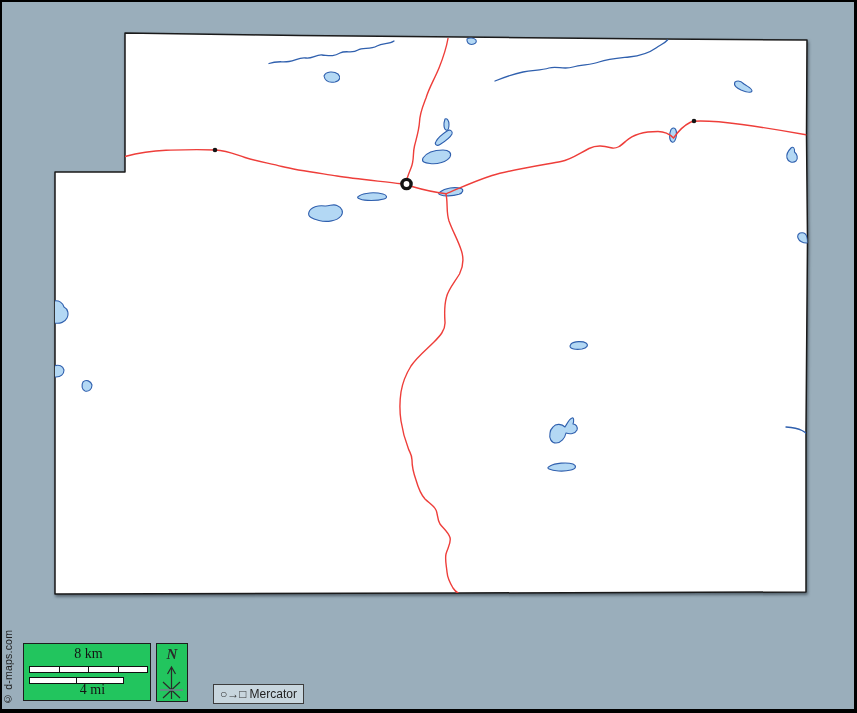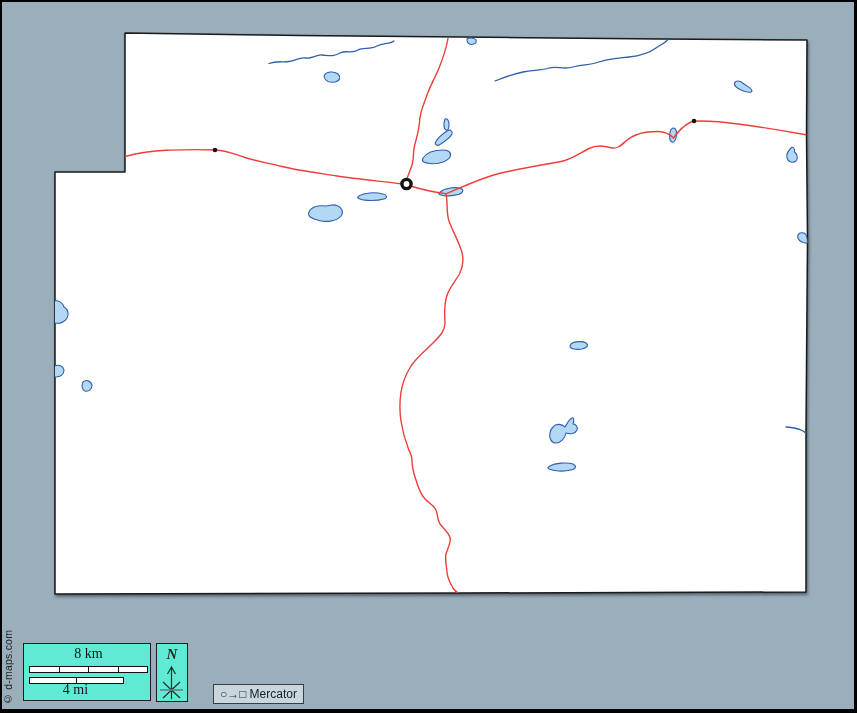--- a/index.html
+++ b/index.html
@@ -4,30 +4,30 @@
 <style>
   html,body{margin:0;padding:0;background:#222;}
   .stage{
     position:relative;width:857px;height:713px;background:#000;
     overflow:hidden;font-family:"Liberation Sans",sans-serif;
   }
   .bg{position:absolute;left:2px;top:2px;right:3px;bottom:4px;background:#9aaebb;}
   svg.mapsvg{position:absolute;left:0;top:0;}
   .county{filter:drop-shadow(1px 2px 1.5px rgba(45,55,65,.65));}
   .panel{
-    position:absolute;background:#5eead4;border:1px solid #1d1d1d;
+    position:absolute;background:#22c55e;border:1px solid #1d1d1d;
     box-sizing:border-box;color:#1d1d1d;
   }
   .scalebox{left:23px;top:643px;width:128px;height:58px;}
   .scale-label{
     position:absolute;text-align:center;
     font-family:"Liberation Serif",serif;font-size:14px;color:#141414;
   }
   .km-label{left:5px;width:119px;top:2px;}
-  .mi-label{left:4px;width:95px;top:38px;}
+  .mi-label{left:21px;width:95px;top:38px;}
   .bar{position:absolute;display:flex;border:1px solid #111;background:#fff;box-sizing:border-box;}
   .km-bar{left:5px;top:22px;width:119px;height:7px;}
   .mi-bar{left:5px;top:33px;width:95px;height:7px;}
   .bar .seg{flex:1;background:#fff;}
   .bar .seg + .seg{border-left:1px solid #111;}
   .northbox{left:156px;top:643px;width:32px;height:59px;text-align:center;}
   .north-n{
     font-family:"Liberation Serif",serif;font-style:italic;font-weight:bold;
     font-size:15px;color:#2a2a2a;line-height:17px;display:block;margin-top:2px;
   }

